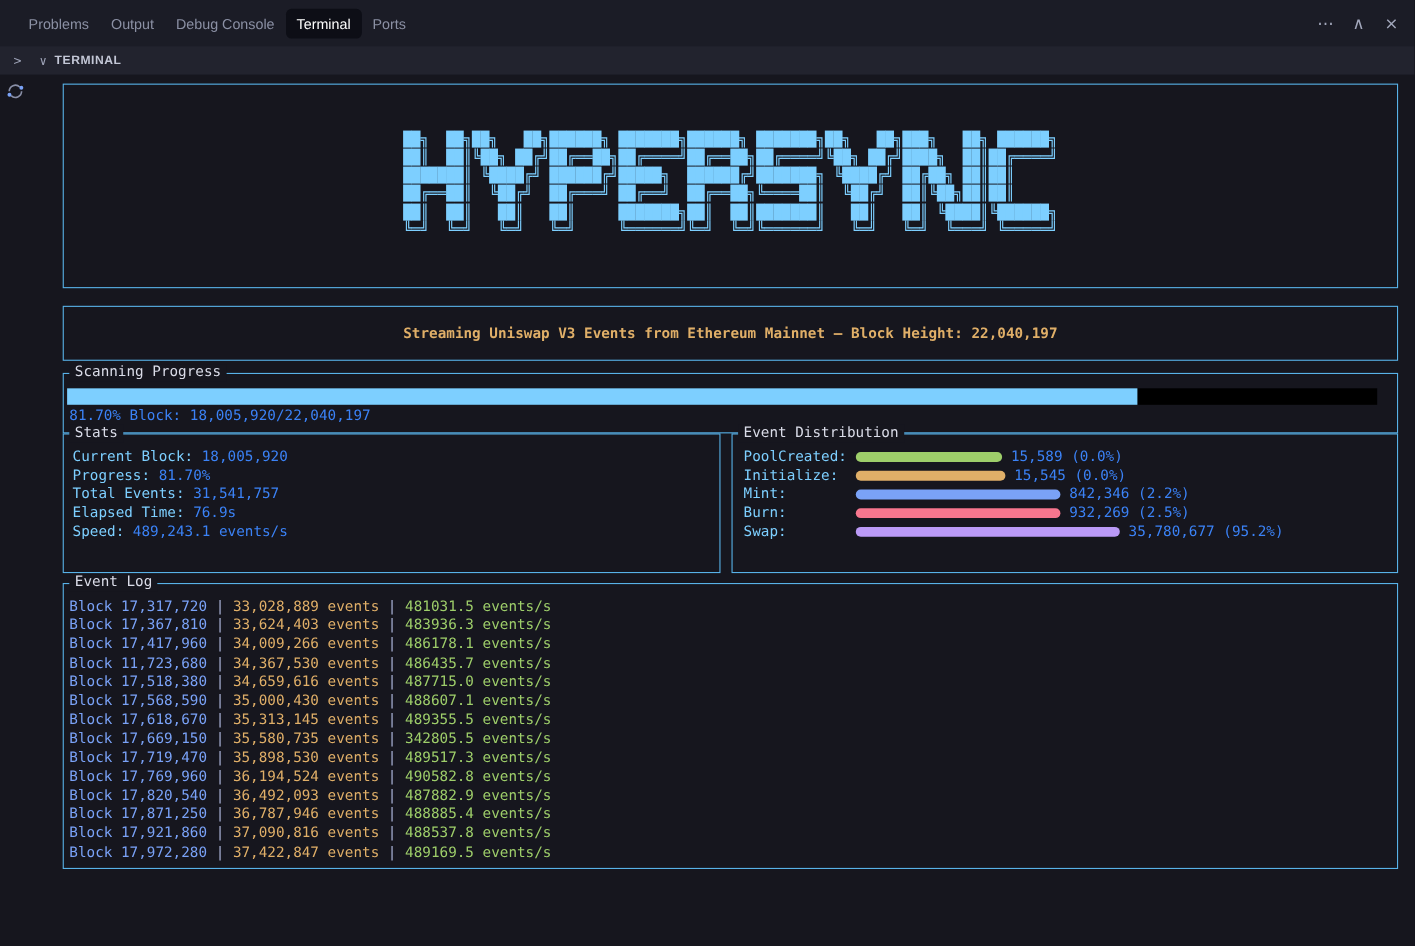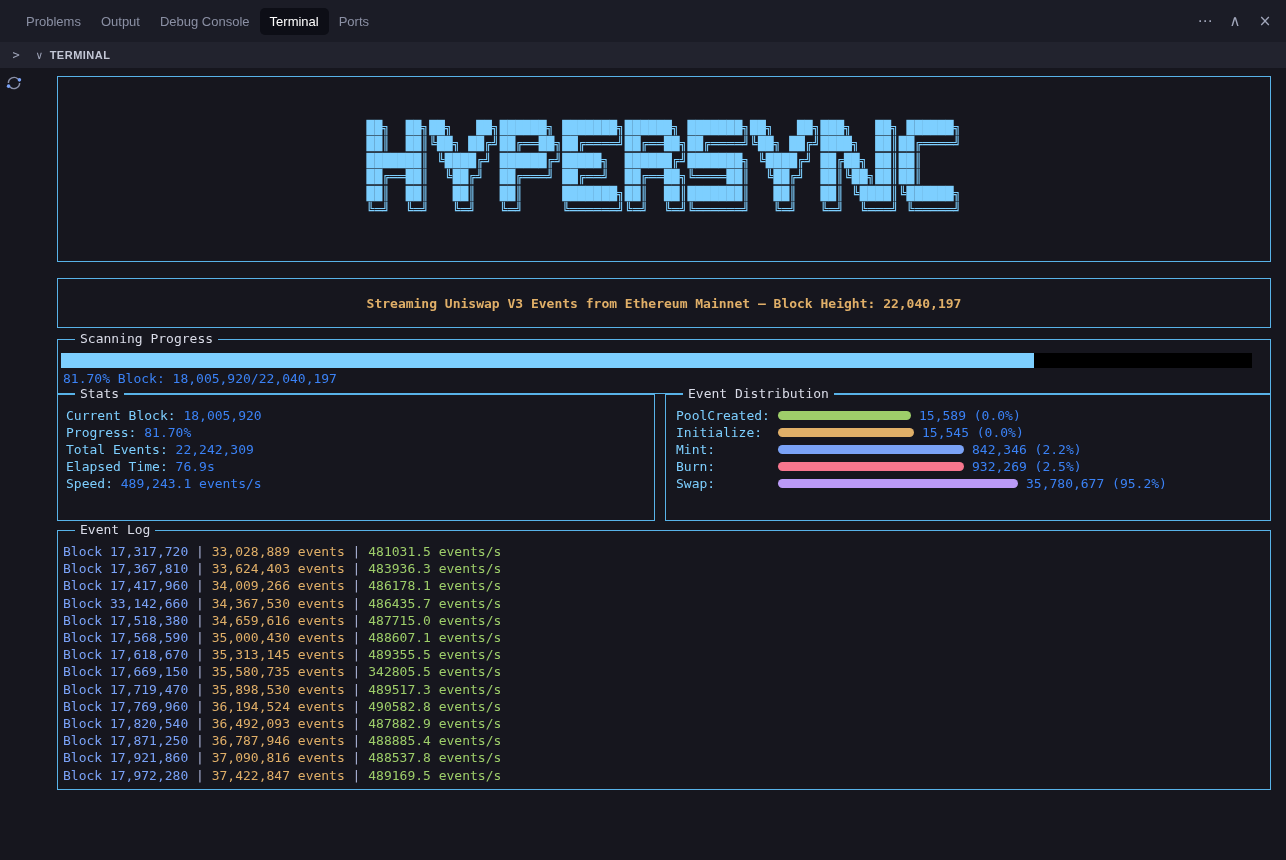--- a/index.html
+++ b/index.html
@@ -43,21 +43,21 @@
 
   
   .main { display: flex; height: 792px; background: #16161e; }
   .left-strip { width: 28px; padding-top: 6px; display: flex; justify-content: center; align-items: flex-start; }
   .gutter-icon { cursor: pointer; }
   .term-content { flex: 1; padding: 8px 15px 0 29px; font-size: 13px; color: #d8dae5; }
 
   
   .tbox { border: 1px solid #58b2e8; position: relative; }
   .tbox-title {
-    position: absolute; top: -9px; left: 17px;
+    position: absolute; top: -9px; left: 5px;
     background: #16161e; padding: 0 5px;
     color: #dadce8; font-size: 13px; line-height: 16px; white-space: nowrap;
   }
 
   .banner-box { height: 186px; display: flex; align-items: center; justify-content: center; }
   .ascii { margin: 0; font: 13px/16.5px "DejaVu Sans Mono", monospace; color: #7dcfff; white-space: pre; }
 
   .stream-box { height: 50px; margin-top: 16px; display: flex; align-items: center; justify-content: center; }
   .stream-text { color: #e0af68; font-weight: bold; font-size: 13px; }
 
@@ -144,21 +144,21 @@
       </div>
       <div class="scan-status c-fg">81.70% Block: 18,005,920/22,040,197</div>
     </div>
 
     <div class="two-col">
       <div class="tbox stats-box">
         <span class="tbox-title">Stats</span>
         <div>
             <div class="stat-row"><span class="c-cyan">Current Block:</span><span class="c-fg"> 18,005,920</span></div>
             <div class="stat-row"><span class="c-cyan">Progress:</span><span class="c-fg"> 81.70%</span></div>
-            <div class="stat-row"><span class="c-cyan">Total Events:</span><span class="c-fg"> 22,242,309</span></div>
+            <div class="stat-row"><span class="c-cyan">Total Events:</span><span class="c-fg"> 31,541,757</span></div>
             <div class="stat-row"><span class="c-cyan">Elapsed Time:</span><span class="c-fg"> 76.9s</span></div>
             <div class="stat-row"><span class="c-cyan">Speed:</span><span class="c-fg"> 489,243.1 events/s</span></div>
           </div>
       </div>
       <div class="tbox dist-box">
         <span class="tbox-title">Event Distribution</span>
         <div>
             <div class="dist-row">
               <span class="dist-label c-cyan">PoolCreated:</span>
               <div class="dist-bar" style="width: 133px; background: rgb(158, 206, 106);"></div>
@@ -187,21 +187,21 @@
           </div>
       </div>
     </div>
 
     <div class="tbox log-box">
       <span class="tbox-title">Event Log</span>
       <div>
           <div class="log-row"><span class="c-blue">Block 17,317,720</span><span class="c-sep"> | </span><span class="c-yellow">33,028,889 events</span><span class="c-sep"> | </span><span class="c-green">481031.5 events/s</span></div>
           <div class="log-row"><span class="c-blue">Block 17,367,810</span><span class="c-sep"> | </span><span class="c-yellow">33,624,403 events</span><span class="c-sep"> | </span><span class="c-green">483936.3 events/s</span></div>
           <div class="log-row"><span class="c-blue">Block 17,417,960</span><span class="c-sep"> | </span><span class="c-yellow">34,009,266 events</span><span class="c-sep"> | </span><span class="c-green">486178.1 events/s</span></div>
-          <div class="log-row"><span class="c-blue">Block 33,142,660</span><span class="c-sep"> | </span><span class="c-yellow">34,367,530 events</span><span class="c-sep"> | </span><span class="c-green">486435.7 events/s</span></div>
+          <div class="log-row"><span class="c-blue">Block 11,723,680</span><span class="c-sep"> | </span><span class="c-yellow">34,367,530 events</span><span class="c-sep"> | </span><span class="c-green">486435.7 events/s</span></div>
           <div class="log-row"><span class="c-blue">Block 17,518,380</span><span class="c-sep"> | </span><span class="c-yellow">34,659,616 events</span><span class="c-sep"> | </span><span class="c-green">487715.0 events/s</span></div>
           <div class="log-row"><span class="c-blue">Block 17,568,590</span><span class="c-sep"> | </span><span class="c-yellow">35,000,430 events</span><span class="c-sep"> | </span><span class="c-green">488607.1 events/s</span></div>
           <div class="log-row"><span class="c-blue">Block 17,618,670</span><span class="c-sep"> | </span><span class="c-yellow">35,313,145 events</span><span class="c-sep"> | </span><span class="c-green">489355.5 events/s</span></div>
           <div class="log-row"><span class="c-blue">Block 17,669,150</span><span class="c-sep"> | </span><span class="c-yellow">35,580,735 events</span><span class="c-sep"> | </span><span class="c-green">342805.5 events/s</span></div>
           <div class="log-row"><span class="c-blue">Block 17,719,470</span><span class="c-sep"> | </span><span class="c-yellow">35,898,530 events</span><span class="c-sep"> | </span><span class="c-green">489517.3 events/s</span></div>
           <div class="log-row"><span class="c-blue">Block 17,769,960</span><span class="c-sep"> | </span><span class="c-yellow">36,194,524 events</span><span class="c-sep"> | </span><span class="c-green">490582.8 events/s</span></div>
           <div class="log-row"><span class="c-blue">Block 17,820,540</span><span class="c-sep"> | </span><span class="c-yellow">36,492,093 events</span><span class="c-sep"> | </span><span class="c-green">487882.9 events/s</span></div>
           <div class="log-row"><span class="c-blue">Block 17,871,250</span><span class="c-sep"> | </span><span class="c-yellow">36,787,946 events</span><span class="c-sep"> | </span><span class="c-green">488885.4 events/s</span></div>
           <div class="log-row"><span class="c-blue">Block 17,921,860</span><span class="c-sep"> | </span><span class="c-yellow">37,090,816 events</span><span class="c-sep"> | </span><span class="c-green">488537.8 events/s</span></div>
           <div class="log-row"><span class="c-blue">Block 17,972,280</span><span class="c-sep"> | </span><span class="c-yellow">37,422,847 events</span><span class="c-sep"> | </span><span class="c-green">489169.5 events/s</span></div>

